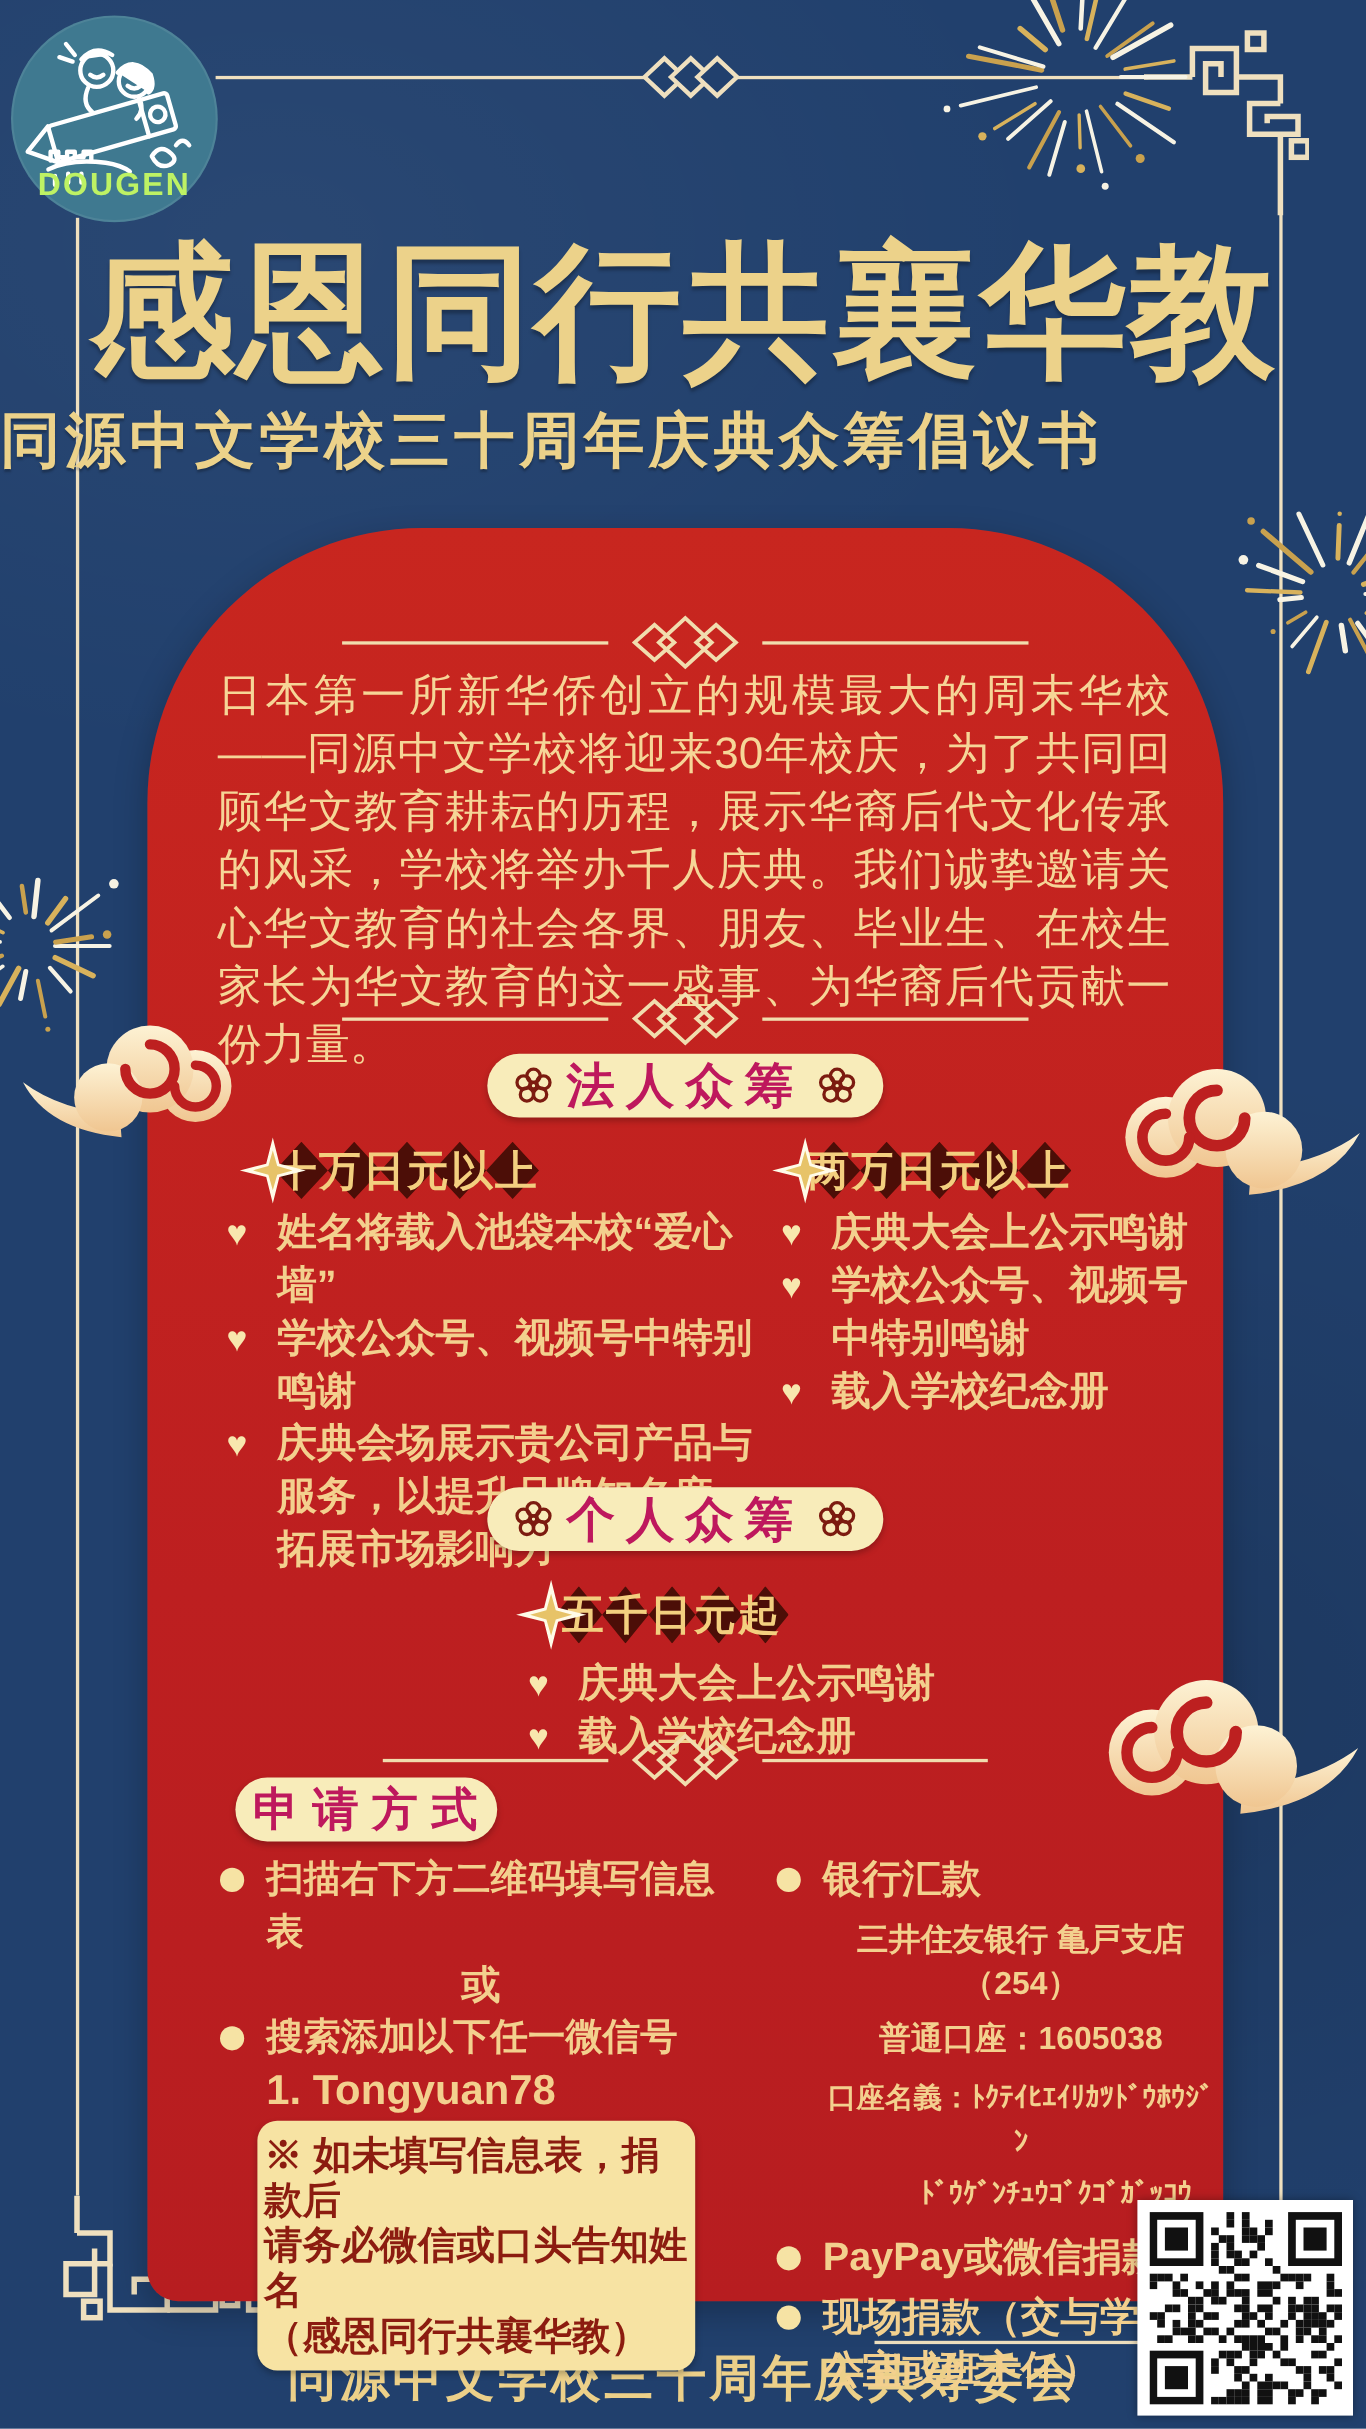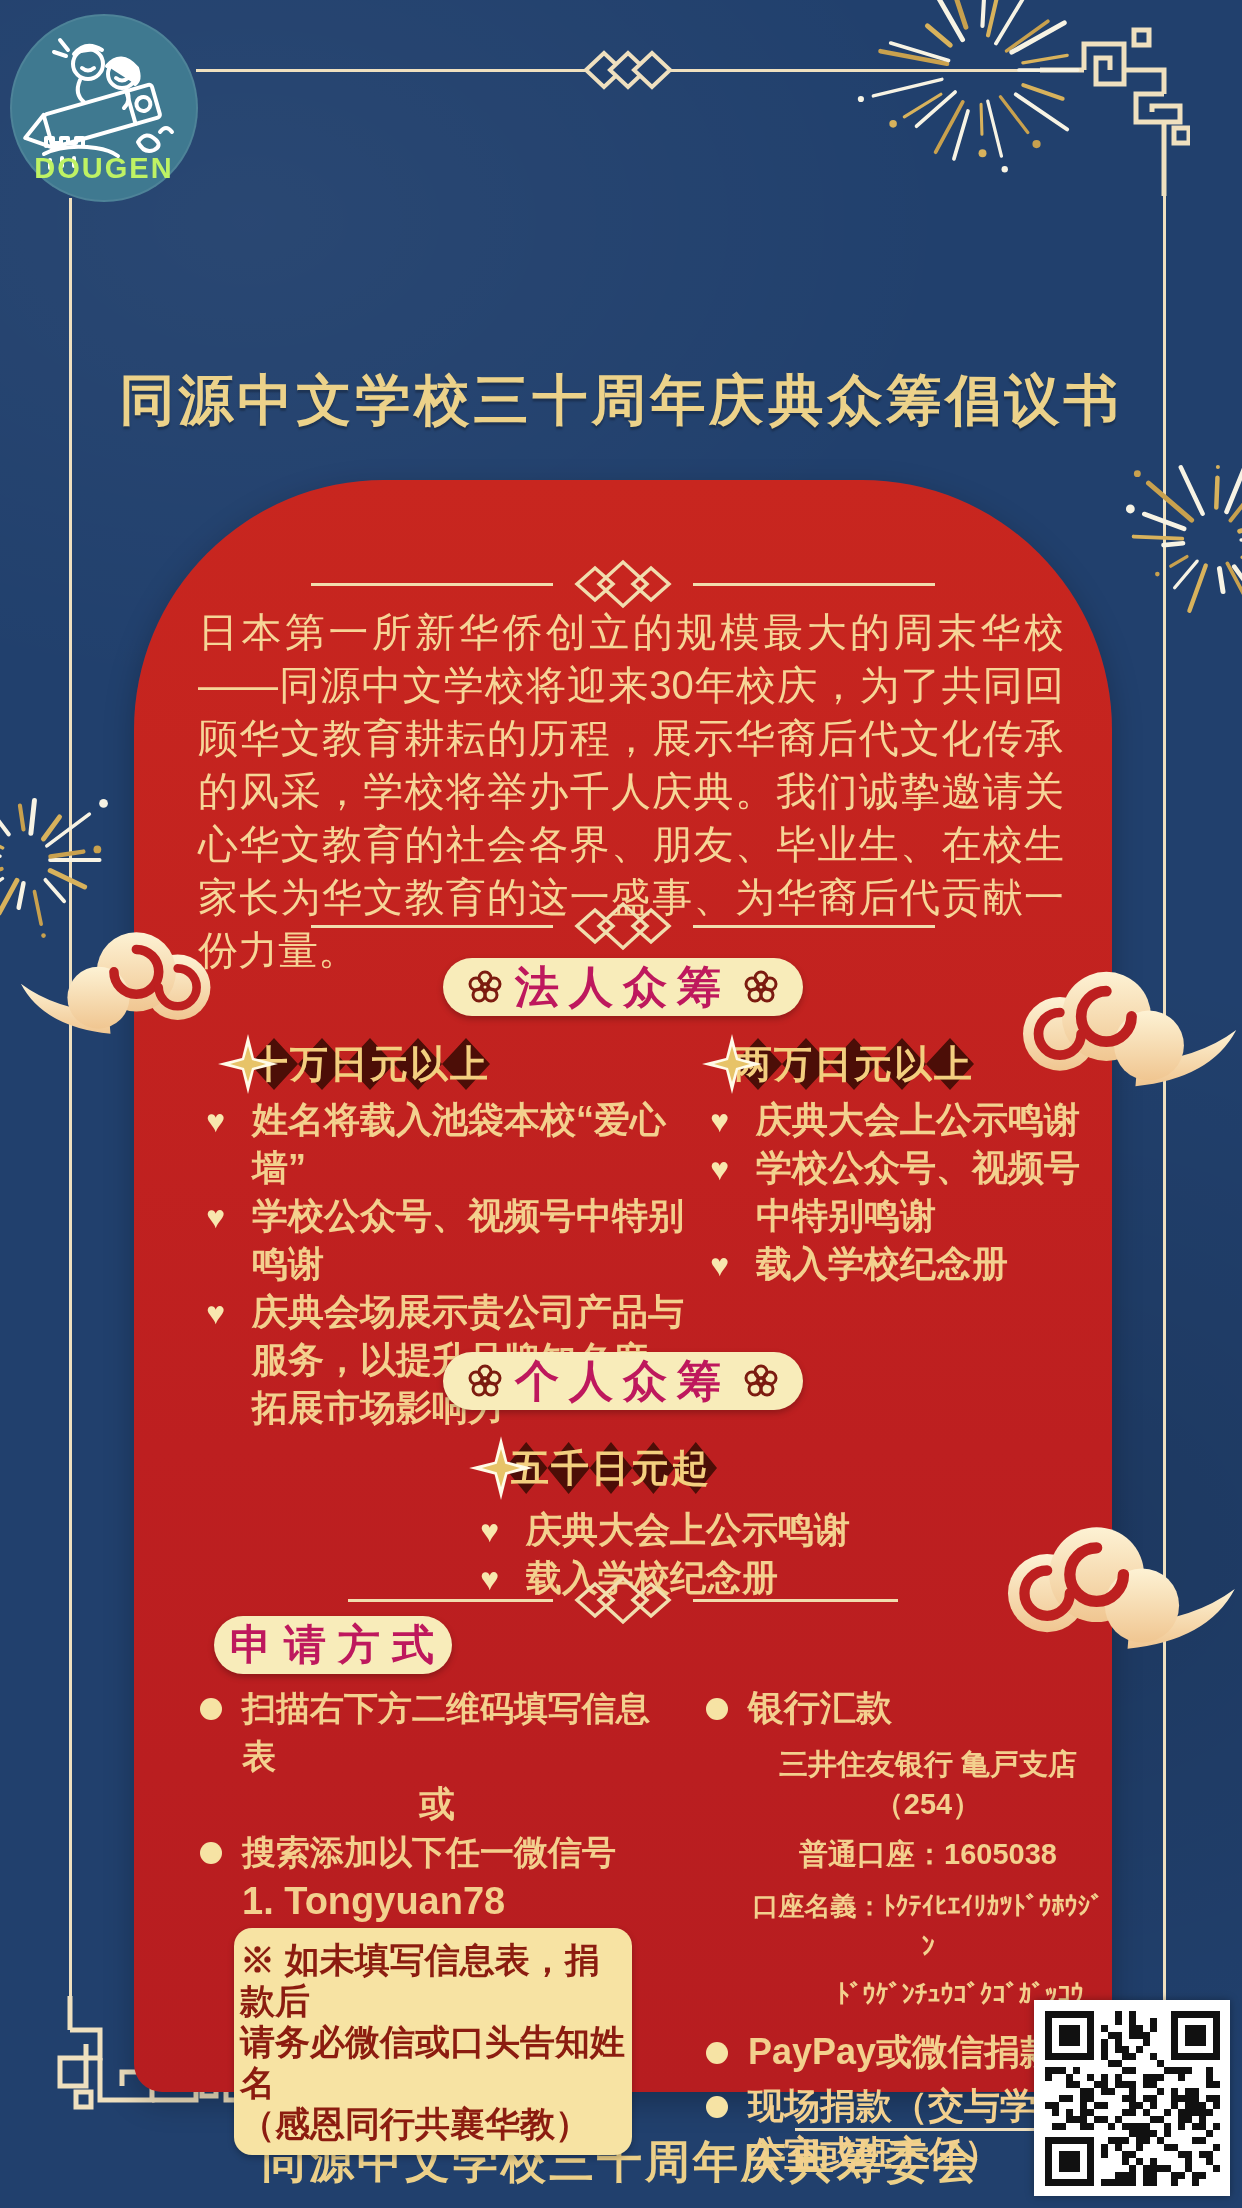--- a/index.html
+++ b/index.html
@@ -22,21 +22,21 @@
   #logo svg{position:absolute;left:0;top:0;}
   #logo .brand{position:absolute;left:0;right:0;top:138px;text-align:center;color:#bef264;
         font-weight:bold;font-size:29px;letter-spacing:2px;}
 
   
   svg.fw{position:absolute;z-index:1;}
 
   
   #title{left:0;right:0;top:214px;text-align:center;font-size:133px;line-height:140px;font-weight:900;
         letter-spacing:2px;color:#ecd28a;text-shadow:0 4px 3px rgba(0,0,0,0.28);z-index:2;white-space:nowrap;}
-  #subtitle{left:0;right:0;top:364px;text-align:center;font-size:55px;font-weight:900;letter-spacing:4px;
+  #subtitle{left:0;right:0;top:364px;text-align:left;font-size:55px;font-weight:900;letter-spacing:4px;
         color:#ecd28a;text-shadow:0 3px 2px rgba(0,0,0,0.25);z-index:2;white-space:nowrap;}
 
   
   #panel{left:134px;top:480px;width:978px;height:1612px;border-radius:250px 250px 28px 28px;
         background:linear-gradient(180deg,#c8261f 0%,#bd1f20 60%,#b71d20 100%);z-index:5;
         box-shadow:0 10px 30px rgba(0,0,0,0.25);}
 
   
   .divider{position:absolute;left:0;right:0;display:flex;align-items:center;justify-content:center;height:52px;z-index:6;}
   .divider .ln{height:3px;background:#f1ddae;width:242px;}
@@ -234,20 +234,21 @@
         <path d="M34 140 q20 -10 52 -6 q14 2 22 8"></path>
         <path d="M36 132 v-8 h7 v5 h8 v-5 h7 v5 h8 v-5 h7 v8"></path>
         <path d="M40 146 v8 M52 144 v8 M64 144 v8"></path>
         <path d="M128 128 q8 -12 18 -2 q6 6 -2 10 q-10 4 -16 -8 z"></path>
         <path d="M150 118 q6 -8 12 0"></path>
       </g>
     </svg>
     <div class="brand">DOUGEN</div>
   </div>
 
+  <div id="title" class="abs">感恩同行共襄华教</div>
   <div id="subtitle" class="abs">同源中文学校三十周年庆典众筹倡议书</div>
 
   <div id="panel" class="abs">
 
     <div class="divider" style="top:78px;">
       <div class="ln"></div>
       <svg width="120" height="52" viewBox="0 0 120 52">
         <polygon points="14,26 32,10 50,26 32,42"></polygon>
         <polygon points="36,26 60,4 84,26 60,48"></polygon>
         <polygon points="70,26 88,10 106,26 88,42"></polygon>

